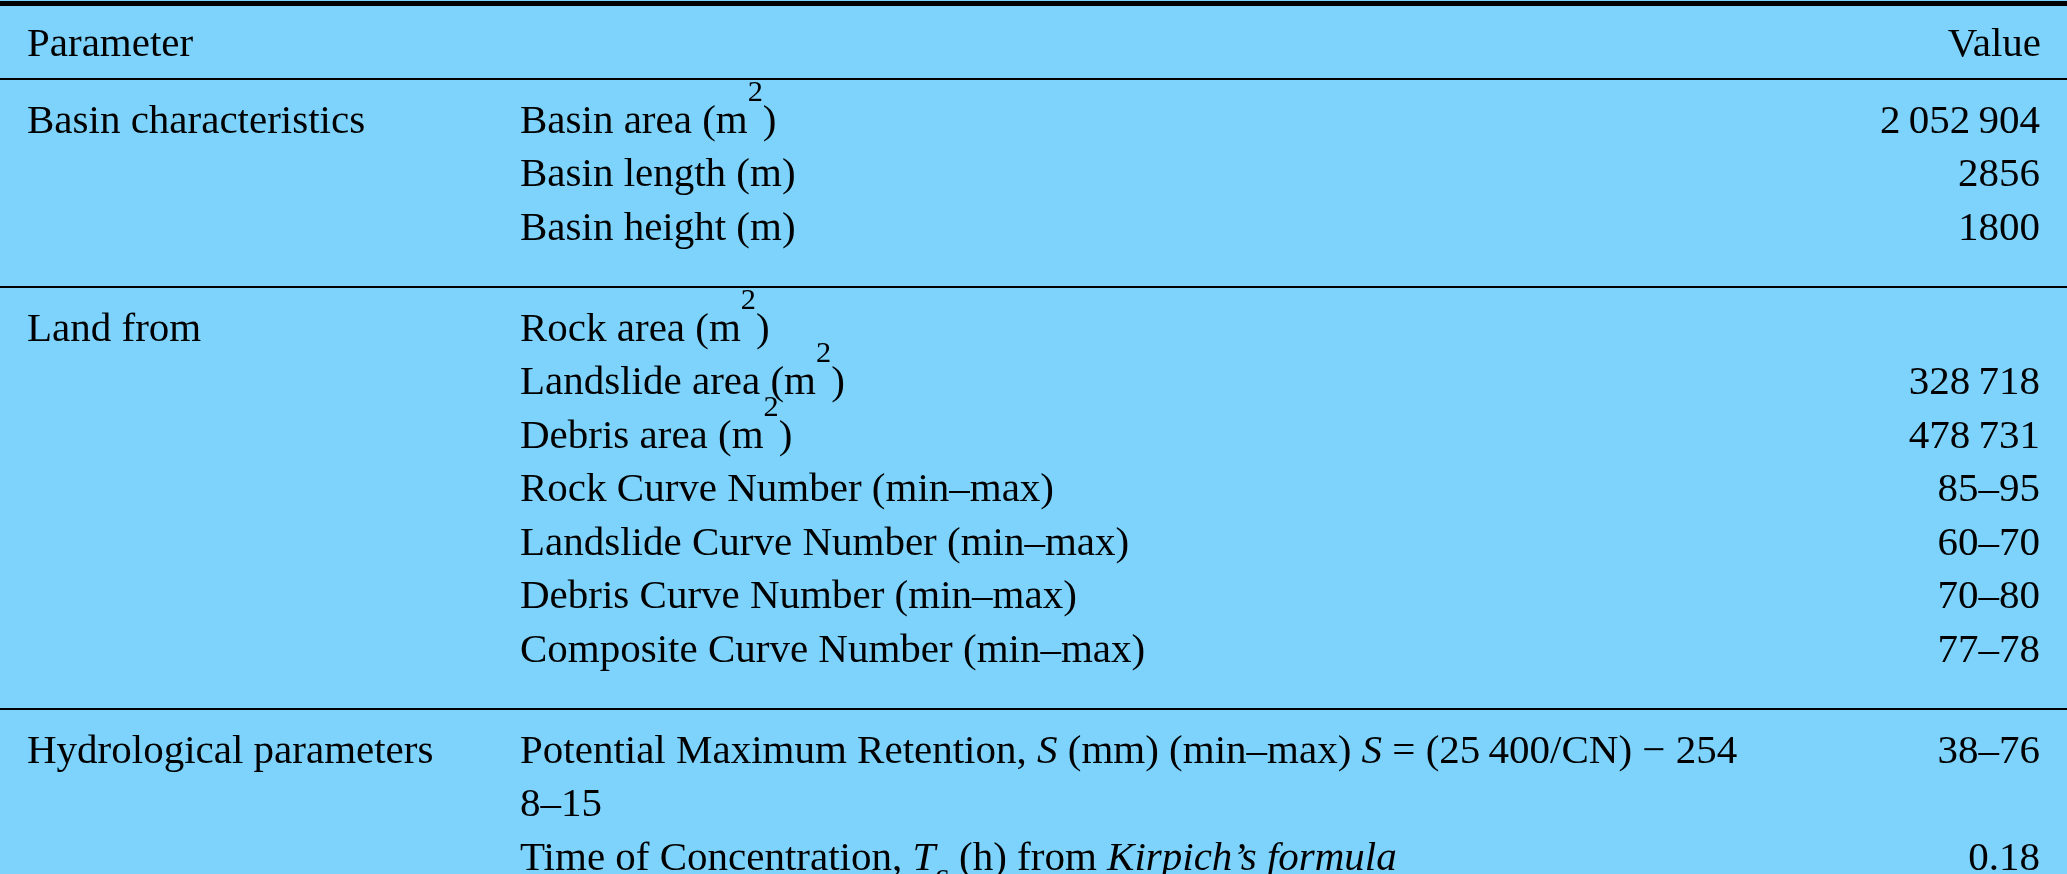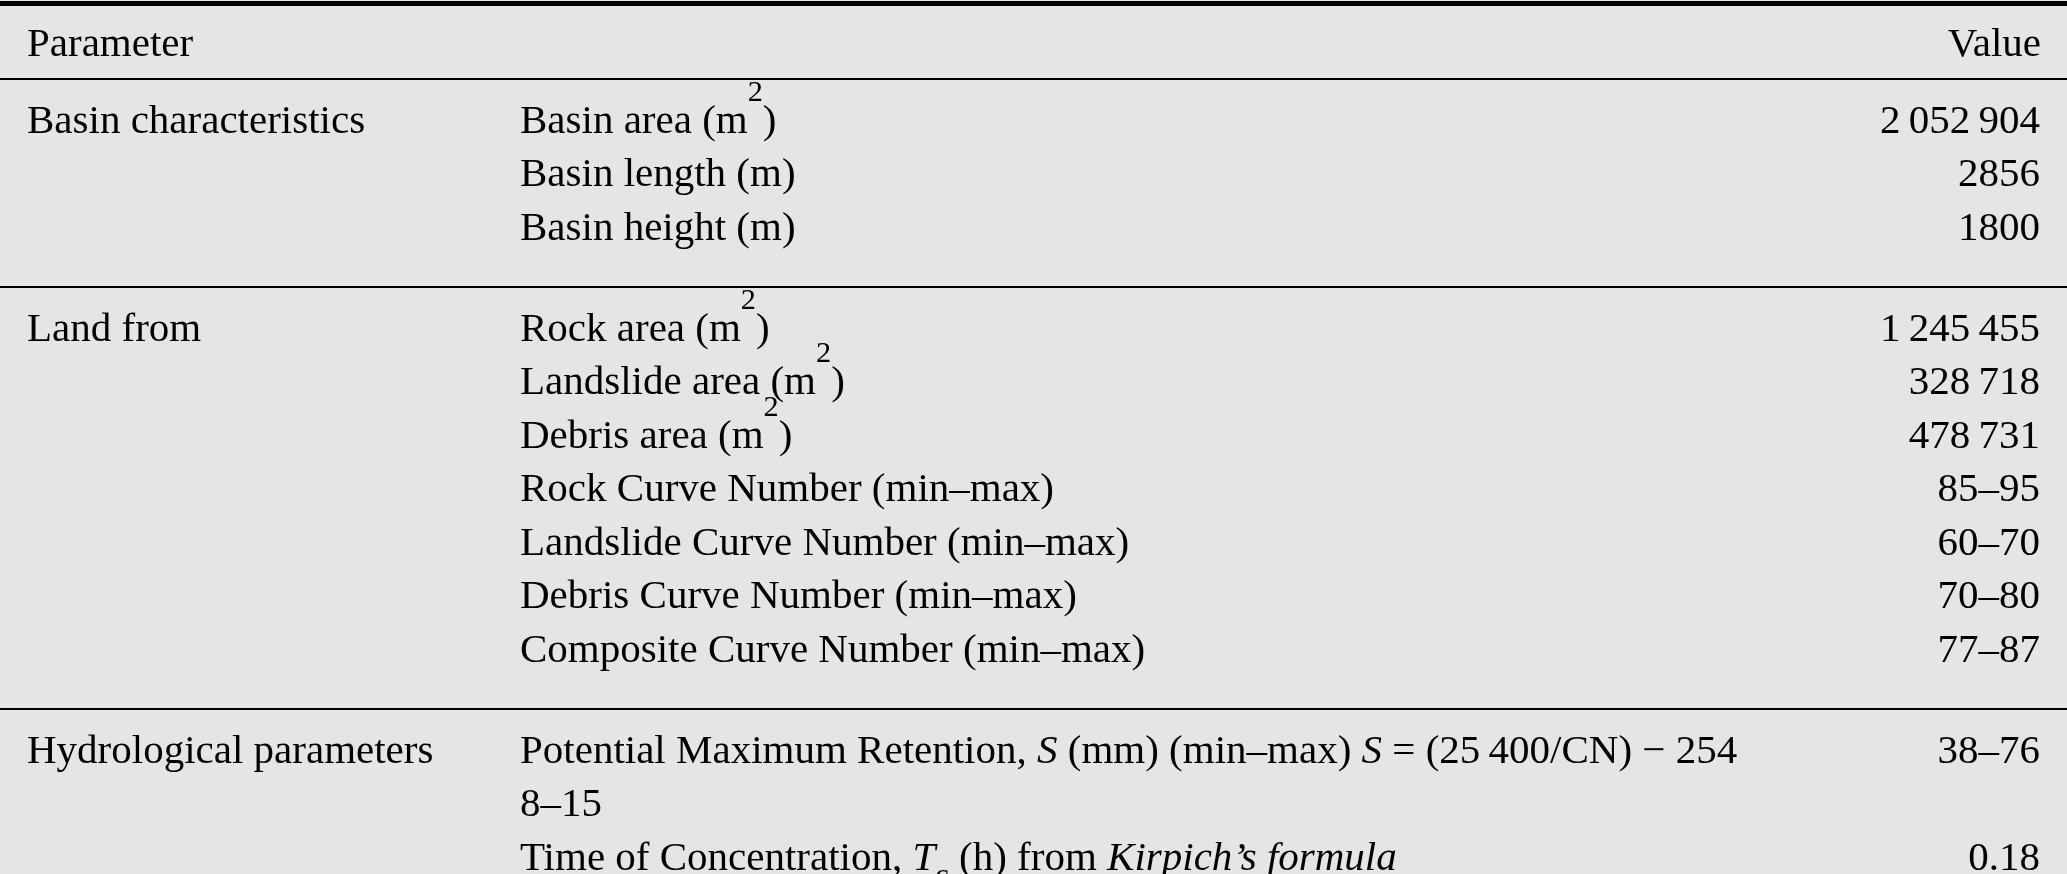--- a/index.html
+++ b/index.html
@@ -1,20 +1,20 @@
 <!DOCTYPE html>
 <html><head>
 <meta charset="utf-8">
 <style>
   html, body { margin: 0; padding: 0; background: #ffffff; }
   .page {
     position: relative;
     width: 2067px;
     height: 874px;
-    background: #e5e5e5;
+    background: #7dd3fc;
     color: #000000;
     font-family: "Liberation Serif", "DejaVu Serif", serif;
     font-size: 41px;
     overflow: hidden;
   }
   .rule { width: 100%; background: #000000; }
   .rule.thick { height: 4.5px; }
   .rule.thin  { height: 2.5px; }
   .top-rule { margin-top: 1px; }
   .header-row {
@@ -84,21 +84,20 @@
     <div class="c3">1800</div>
   </div>
 </div>
   </div>
 <div class="rule thin"></div>
   <div class="section">
     <div class="gcell">Land from</div>
     <div class="rows">
   <div class="row">
     <div class="c2">Rock area (m<sup>2</sup>)</div>
-    <div class="c3">1 245 455</div>
   </div>
 
   <div class="row">
     <div class="c2">Landslide area (m<sup>2</sup>)</div>
     <div class="c3">328 718</div>
   </div>
 
   <div class="row">
     <div class="c2">Debris area (m<sup>2</sup>)</div>
     <div class="c3">478 731</div>
@@ -114,21 +113,21 @@
     <div class="c3">60–70</div>
   </div>
 
   <div class="row">
     <div class="c2">Debris Curve Number (min–max)</div>
     <div class="c3">70–80</div>
   </div>
 
   <div class="row">
     <div class="c2">Composite Curve Number (min–max)</div>
-    <div class="c3">77–87</div>
+    <div class="c3">77–78</div>
   </div>
 </div>
   </div>
 <div class="rule thin"></div>
   <div class="section">
     <div class="gcell">Hydrological parameters</div>
     <div class="rows">
   <div class="row">
     <div class="c2">Potential Maximum Retention, <i>S</i> (mm) (min–max) <i>S</i> = (25 400/CN) − 254</div>
     <div class="c3">38–76</div>

